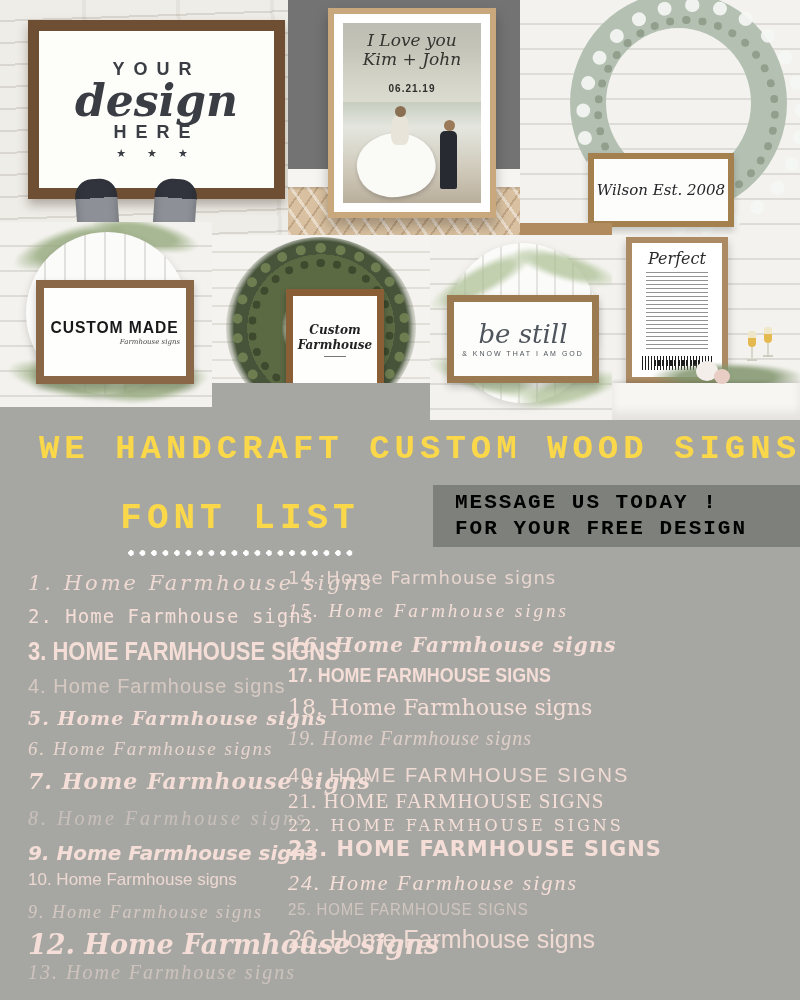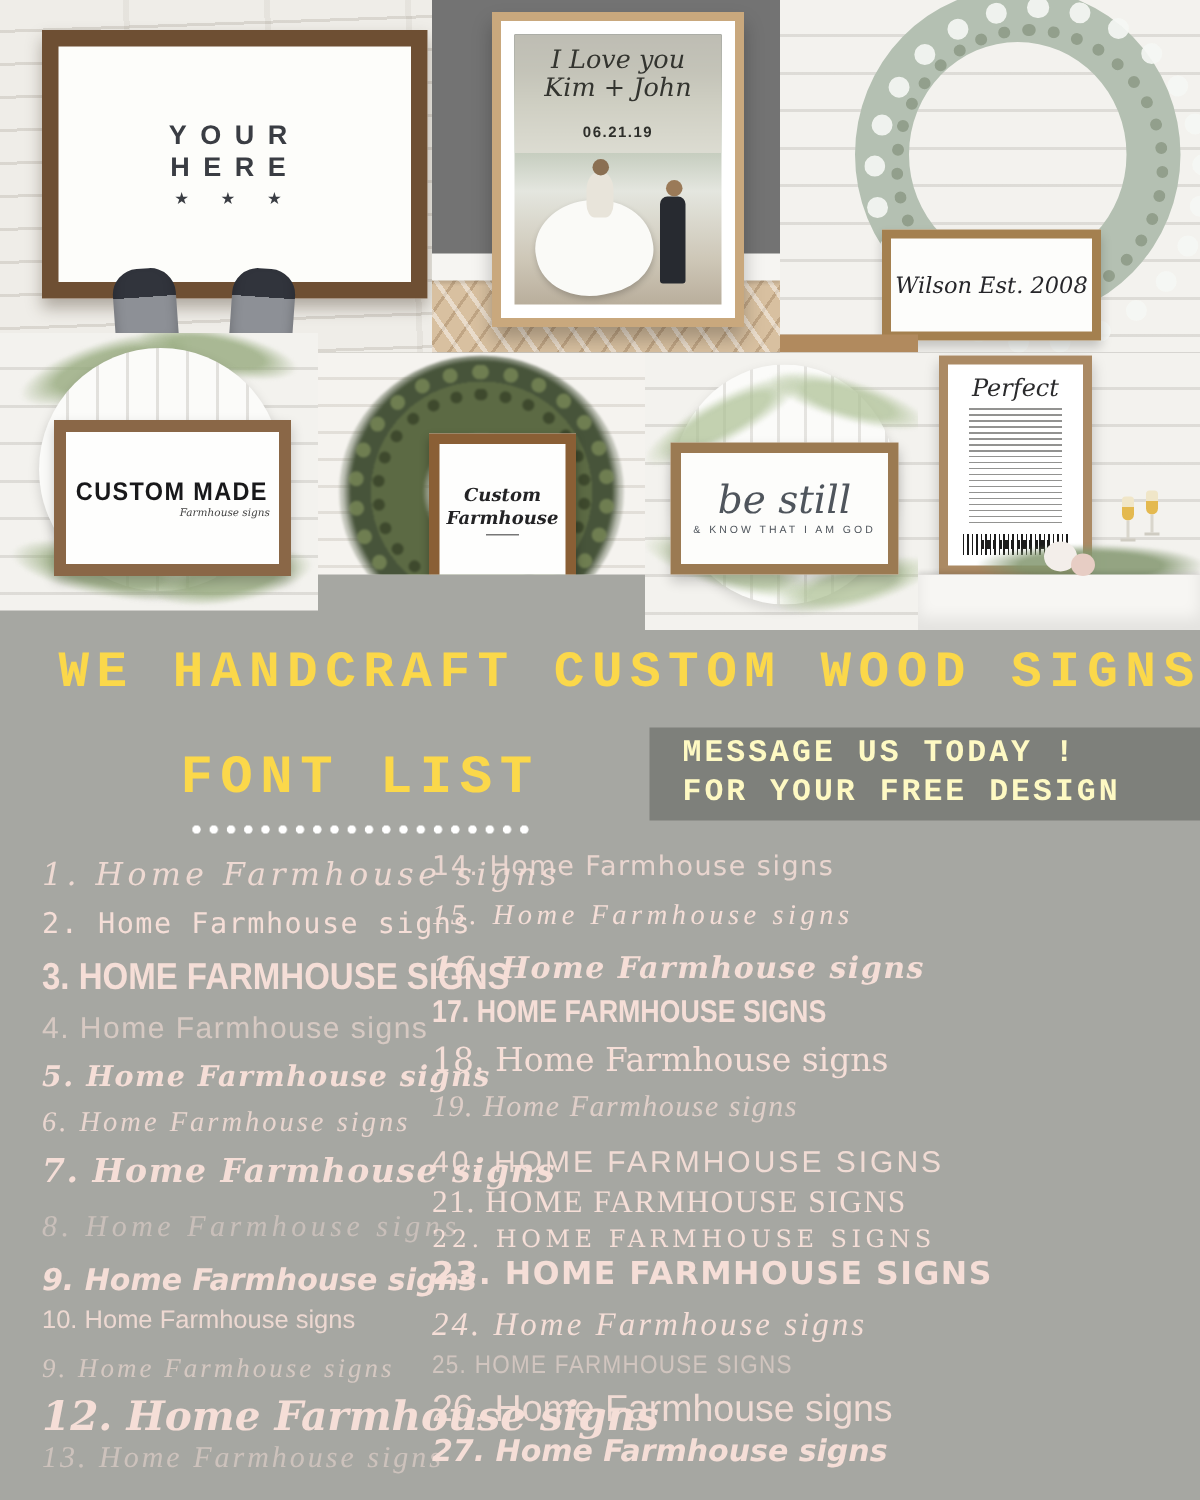--- a/index.html
+++ b/index.html
@@ -90,21 +90,21 @@
   .flute .bowl{width:8px;height:16px;background:linear-gradient(180deg,#f0e6c8 0 45%,#e4b94f 45% 100%);border-radius:3px 3px 5px 5px;}
   .flute .stem{width:2px;height:12px;background:#d9d6cc;margin:0 auto;}
   .flute .foot{width:10px;height:2px;background:#cfccc2;margin-left:-1px;}
   .fluteA{left:136px;} .fluteB{left:152px;top:92px;}
 
   
   .graySection{position:absolute;left:0;top:420px;width:800px;height:580px;background:#a6a7a2;}
   .bannerTitle{position:absolute;left:0;top:10px;width:100%;text-align:center;font-family:"Liberation Mono",monospace;font-weight:bold;font-size:34px;letter-spacing:5px;color:#fbd84a;white-space:nowrap;padding-left:20px;}
   .fontListTitle{position:absolute;left:55px;top:78px;width:370px;text-align:center;font-family:"Liberation Mono",monospace;font-weight:bold;font-size:36px;letter-spacing:5px;color:#fbd84a;white-space:nowrap;}
   .msgBox{position:absolute;left:433px;top:65px;width:367px;height:62px;background:#7e807b;box-sizing:border-box;padding:5px 0 0 22px;}
-  .msgBox .l1,.msgBox .l2{font-family:"Liberation Mono",monospace;font-weight:bold;font-size:21px;letter-spacing:2px;color:#fef9c3;line-height:26px;white-space:nowrap;}
+  .msgBox .l1,.msgBox .l2{font-family:"Liberation Mono",monospace;font-weight:bold;font-size:21px;letter-spacing:2px;color:#000000;line-height:26px;white-space:nowrap;}
   .dots{position:absolute;left:127px;top:129px;width:228px;height:8px;background:radial-gradient(circle at 4px 4px,#fff 2.6px,rgba(0,0,0,0) 3px);background-size:11.5px 8px;background-repeat:repeat-x;}
 
   
   .colLeft{position:absolute;left:28px;top:152px;width:262px;}
   .colRight{position:absolute;left:288px;top:148px;width:505px;}
   .fl-item{color:#f5ded7;white-space:nowrap;line-height:1.12;}
   .f1{font-family:"DejaVu Serif",serif;font-style:italic;font-size:21px;letter-spacing:3px;opacity:.92;margin-bottom:10px;}
   .f2{font-family:"DejaVu Sans Mono",monospace;font-size:19px;letter-spacing:1px;margin-bottom:10px;}
   .f3{font-weight:bold;font-size:25px;transform:scaleX(.88);transform-origin:left center;margin-bottom:10px;}
   .f4{font-size:20px;letter-spacing:1px;opacity:.62;margin-bottom:11px;}
@@ -133,20 +133,21 @@
   .f27{font-family:"DejaVu Sans",sans-serif;font-style:italic;font-weight:bold;font-size:20px;}
 </style>
 </head>
 <body>
 
 <div class="canvas">
 
   <div class="tile tileA">
     <div class="signA">
       <div class="t1">YOUR</div>
+      <div class="t2">design</div>
       <div class="t3">HERE</div>
       <div class="stars">★ ★ ★</div>
     </div>
     <div class="sock sockL"></div>
     <div class="sock sockR"></div>
   </div>
 
   <div class="tile tileB">
     <div class="floor"></div>
     <div class="base"></div>
@@ -260,17 +261,16 @@
         <div class="fl-item f17">17. HOME FARMHOUSE SIGNS</div>
         <div class="fl-item f18">18. Home Farmhouse signs</div>
         <div class="fl-item f19">19. Home Farmhouse signs</div>
         <div class="fl-item f20">40. HOME FARMHOUSE SIGNS</div>
         <div class="fl-item f21">21. HOME FARMHOUSE SIGNS</div>
         <div class="fl-item f22">22. HOME FARMHOUSE SIGNS</div>
         <div class="fl-item f23">23. HOME FARMHOUSE SIGNS</div>
         <div class="fl-item f24">24. Home Farmhouse signs</div>
         <div class="fl-item f25">25. HOME FARMHOUSE SIGNS</div>
         <div class="fl-item f26">26. Home Farmhouse signs</div>
-        <div class="fl-item f27">27. Home Farmhouse signs</div>
       </div>
   </div>
 
 </div>
 
 </body></html>

